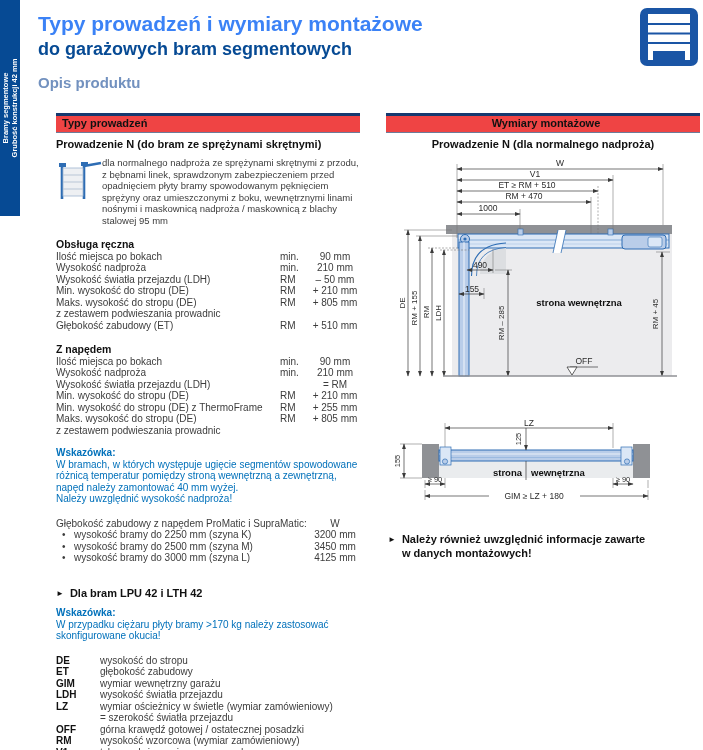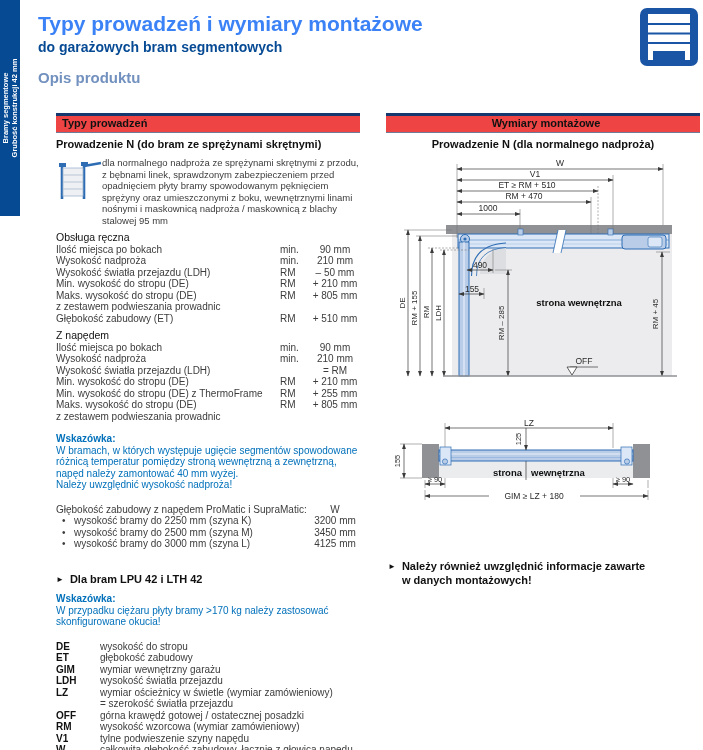--- a/index.html
+++ b/index.html
@@ -9,37 +9,37 @@
   
   .sidebar{position:absolute;left:0;top:0;width:20px;height:216px;background:#064a94;}
   .sidebar .vert{position:absolute;left:0;top:0;width:216px;height:20px;
      transform:translateX(-216px) rotate(-90deg) ;transform-origin:216px 0;
      display:flex;flex-direction:column;justify-content:center;text-align:center;
      color:#fff;font-weight:bold;font-size:7.5px;line-height:9px;}
 
   
   .hdr{position:absolute;left:38px;top:12px;width:580px;}
   .hdr h1{margin:0;font-size:21px;line-height:24px;color:#3b82f6;font-weight:bold;}
-  .hdr h2{margin:3px 0 0 0;font-size:14px;color:#064a94;font-weight:bold;}
+  .hdr h2{margin:3px 0 0 0;font-size:18px;color:#064a94;font-weight:bold;}
   .hdr h3{margin:14px 0 0 0;font-size:15px;color:#7291bf;font-weight:bold;}
   .hicon{position:absolute;left:640px;top:8px;}
 
   
   .col-left{position:absolute;left:56px;top:113px;width:304px;font-size:10px;line-height:11.5px;}
   .col-right{position:absolute;left:386px;top:113px;width:314px;font-size:10px;line-height:11.5px;text-align:center;}
 
   .secbar{background:#ef4444;border-top:3px solid #15396f;border-bottom:1px solid #6d7b99;
           font-size:11px;font-weight:bold;color:#111;padding:2px 0 2px 6px;}
   .subhead{font-weight:bold;color:#111;font-size:11px;margin-top:6px;}
 
   .intro{display:flex;margin-top:7px;}
   .intro svg{flex:0 0 46px;margin-top:2px;}
   .intro-text{font-size:9.5px;line-height:11.5px;width:258px;}
 
-  .tbl-title{font-weight:normal;color:#111;font-size:10.5px;margin-top:6px;}
+  .tbl-title{font-weight:bold;color:#111;font-size:10.5px;margin-top:13px;}
   .row{display:flex;}
   .row .lbl{flex:1;}
   .row .ref{width:30px;}
   .row .val{width:50px;text-align:center;}
   .depth-head{margin-top:13px;}
   .bullet .lbl{padding-left:18px;position:relative;}
   .bullet .lbl::before{content:"\2022";position:absolute;left:6px;}
 
   .hint{margin-top:11px;color:#0070ba;}
   .hint .hint-t{font-weight:bold;}
@@ -47,21 +47,21 @@
   .arrow-line{margin-top:24px;font-weight:bold;color:#111;font-size:11px;}
   .tri::before{content:"\25BA";font-size:8px;margin-right:6px;position:relative;top:-1px;}
 
   .legend{margin-top:13px;}
   .lg{display:flex;}
   .lg .term{width:44px;font-weight:bold;color:#111;}
   .lg .desc{flex:1;}
 
   .dg1{position:absolute;left:386px;top:146px;}
   .dg2{position:absolute;left:386px;top:414px;}
-  .rnote{position:absolute;left:388px;top:560px;width:300px;font-weight:bold;color:#111;font-size:11px;line-height:13px;}
+  .rnote{position:absolute;left:388px;top:533px;width:300px;font-weight:bold;color:#111;font-size:11px;line-height:13px;}
   .rnote .l2{margin-left:14px;}
 
   svg text{font-family:"Liberation Sans","DejaVu Sans",sans-serif;fill:#2b2b2b;}
   .dim{stroke:#3a3a3a;stroke-width:.7;fill:none;}
   .ext{stroke:#7a7a7a;stroke-width:.6;fill:none;}
   .blue{stroke:#2e6db4;}
   .dimtxt{font-size:8.5px;}
   .dimtxt7{font-size:7.5px;}
   .rot{font-size:8px;}
   .boldtxt{font-size:9.5px;font-weight:bold;fill:#111;}

